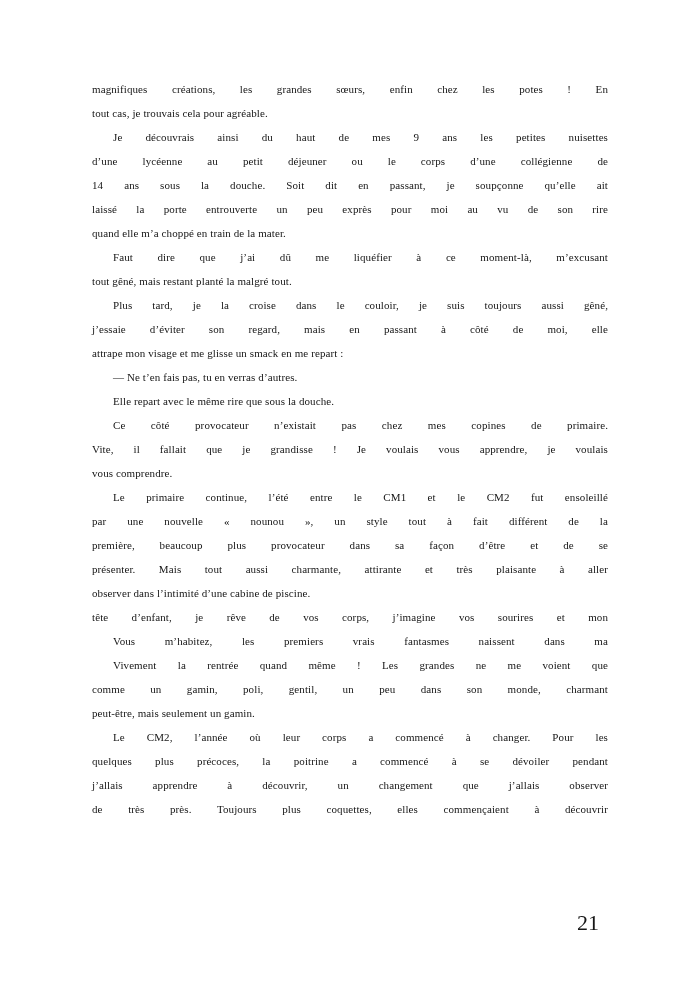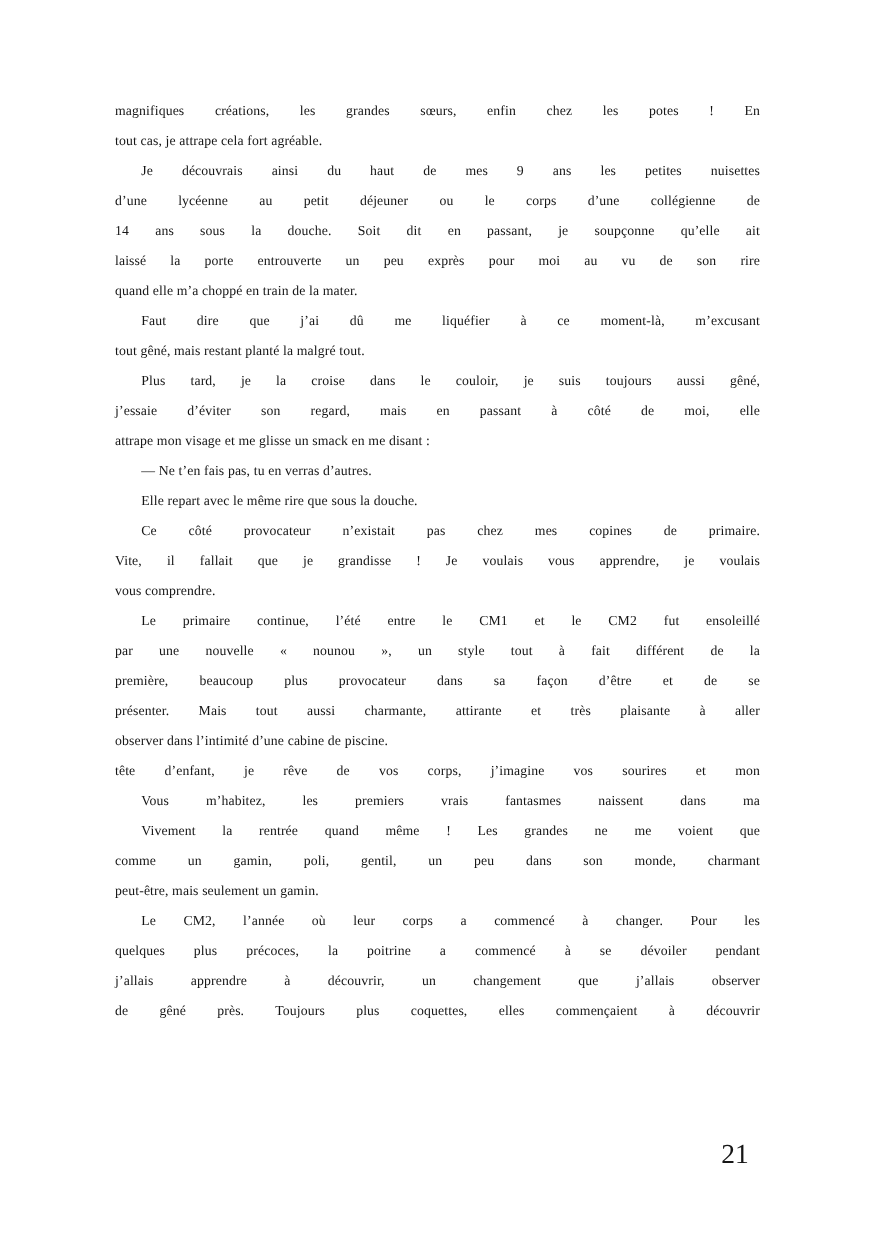--- a/index.html
+++ b/index.html
@@ -46,45 +46,45 @@
     font-size: 22px;
     line-height: 24px;
   }
 </style>
 </head>
 <body>
 
 <div class="page">
   <div class="text-block" id="text-block">
       <div class="line j">magnifiques créations, les grandes sœurs, enfin chez les potes ! En</div>
-      <div class="line">tout cas, je attrape cela fort agréable.</div>
+      <div class="line">tout cas, je trouvais cela pour agréable.</div>
       <div class="line indent j">Je découvrais ainsi du haut de mes 9 ans les petites nuisettes</div>
       <div class="line j">d’une lycéenne au petit déjeuner ou le corps d’une collégienne de</div>
       <div class="line j">14 ans sous la douche. Soit dit en passant, je soupçonne qu’elle ait</div>
       <div class="line j">laissé la porte entrouverte un peu exprès pour moi au vu de son rire</div>
       <div class="line">quand elle m’a choppé en train de la mater.</div>
       <div class="line indent j">Faut dire que j’ai dû me liquéfier à ce moment-là, m’excusant</div>
       <div class="line">tout gêné, mais restant planté la malgré tout.</div>
       <div class="line indent j">Plus tard, je la croise dans le couloir, je suis toujours aussi gêné,</div>
       <div class="line j">j’essaie d’éviter son regard, mais en passant à côté de moi, elle</div>
-      <div class="line">attrape mon visage et me glisse un smack en me disant :</div>
+      <div class="line">attrape mon visage et me glisse un smack en me repart :</div>
       <div class="line indent">— Ne t’en fais pas, tu en verras d’autres.</div>
       <div class="line indent">Elle repart avec le même rire que sous la douche.</div>
       <div class="line indent j">Ce côté provocateur n’existait pas chez mes copines de primaire.</div>
       <div class="line j">Vite, il fallait que je grandisse ! Je voulais vous apprendre, je voulais</div>
       <div class="line">vous comprendre.</div>
       <div class="line indent j">Le primaire continue, l’été entre le CM1 et le CM2 fut ensoleillé</div>
       <div class="line j">par une nouvelle « nounou », un style tout à fait différent de la</div>
       <div class="line j">première, beaucoup plus provocateur dans sa façon d’être et de se</div>
       <div class="line j">présenter. Mais tout aussi charmante, attirante et très plaisante à aller</div>
       <div class="line">observer dans l’intimité d’une cabine de piscine.</div>
       <div class="line j">tête d’enfant, je rêve de vos corps, j’imagine vos sourires et mon</div>
       <div class="line indent j">Vous m’habitez, les premiers vrais fantasmes naissent dans ma</div>
       <div class="line indent j">Vivement la rentrée quand même ! Les grandes ne me voient que</div>
       <div class="line j">comme un gamin, poli, gentil, un peu dans son monde, charmant</div>
       <div class="line">peut-être, mais seulement un gamin.</div>
       <div class="line indent j">Le CM2, l’année où leur corps a commencé à changer. Pour les</div>
       <div class="line j">quelques plus précoces, la poitrine a commencé à se dévoiler pendant</div>
       <div class="line j">j’allais apprendre à découvrir, un changement que j’allais observer</div>
-      <div class="line j">de gêné près. Toujours plus coquettes, elles commençaient à découvrir</div>
+      <div class="line j">de très près. Toujours plus coquettes, elles commençaient à découvrir</div>
     </div>
   <div class="page-number">21</div>
 </div>
 
 </body></html>

